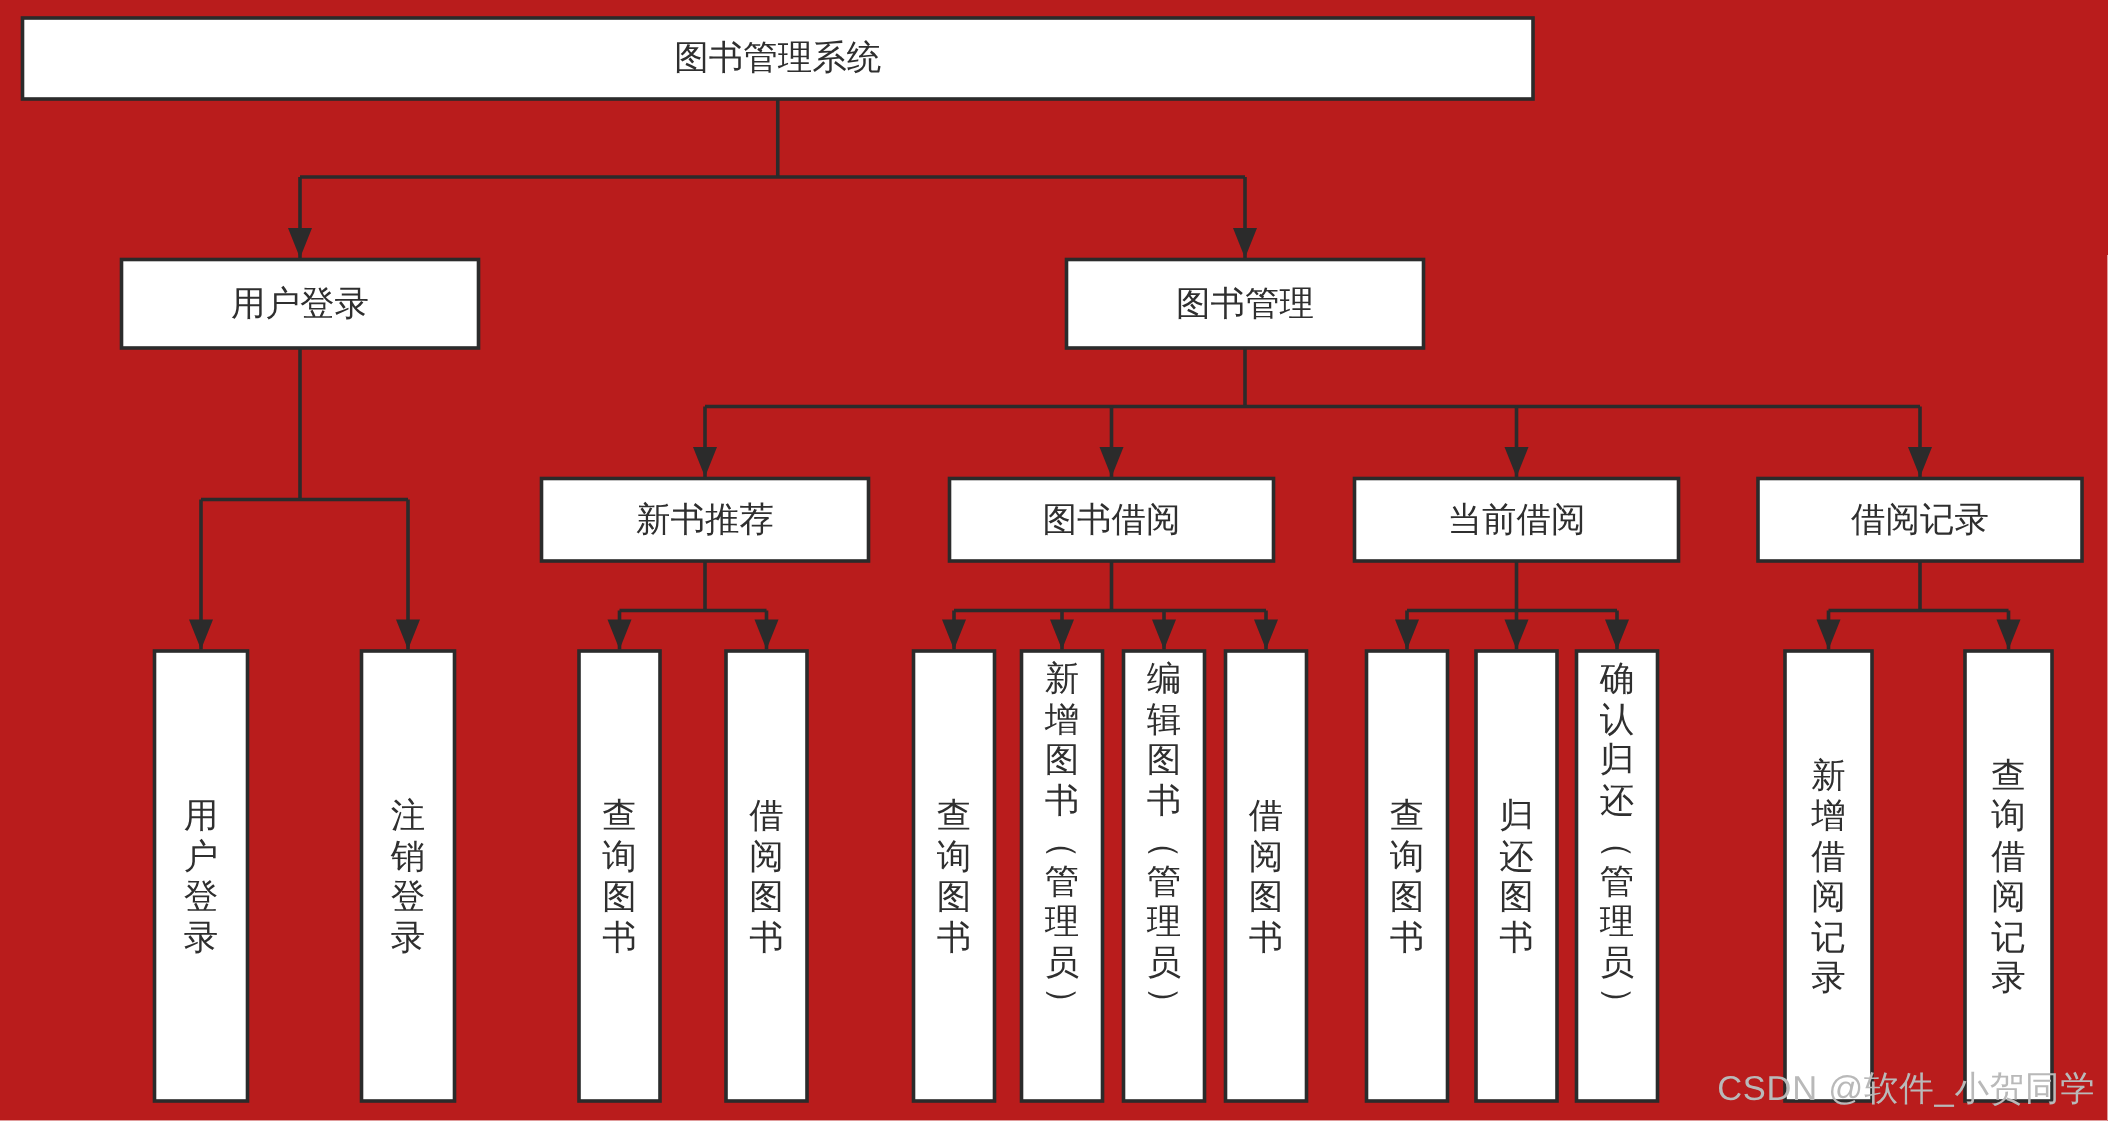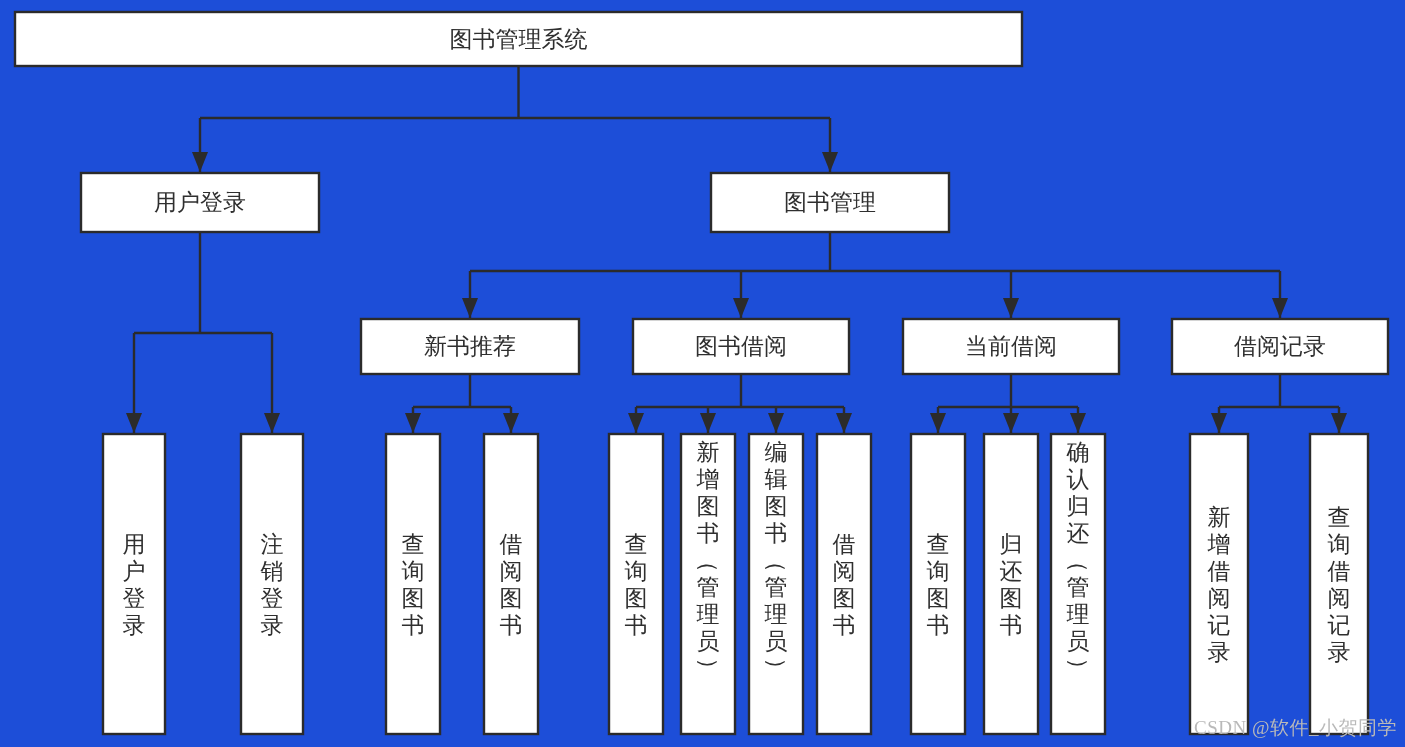--- a/index.html
+++ b/index.html
@@ -7,21 +7,21 @@
     padding: 0;
     background: #ffffff;
   }
   body {
     font-family: "DejaVu Sans", "Liberation Sans", sans-serif;
   }
   #stage {
     position: relative;
     width: 1405px;
     height: 747px;
-    background: #1d4ed8;
+    background: #b91c1c;
     overflow: hidden;
   }
   #chart-svg {
     position: absolute;
     left: 0;
     top: 0;
     width: 1405px;
     height: 747px;
     display: block;
   }
@@ -50,22 +50,22 @@
     stroke-linecap: butt;
   }
   .arrow-head {
     fill: #2b2b2b;
     stroke: none;
   }
   .watermark {
     position: absolute;
     right: 8px;
     bottom: 6px;
-    font-family: Liberation Serif, serif;
-    font-size: 19px;
+    font-family: Liberation Sans, sans-serif;
+    font-size: 23px;
     color: #b9b9b9;
     letter-spacing: 0.5px;
     white-space: nowrap;
     user-select: none;
   }
 </style>
 </head>
 <body>
 
 <div id="stage">

